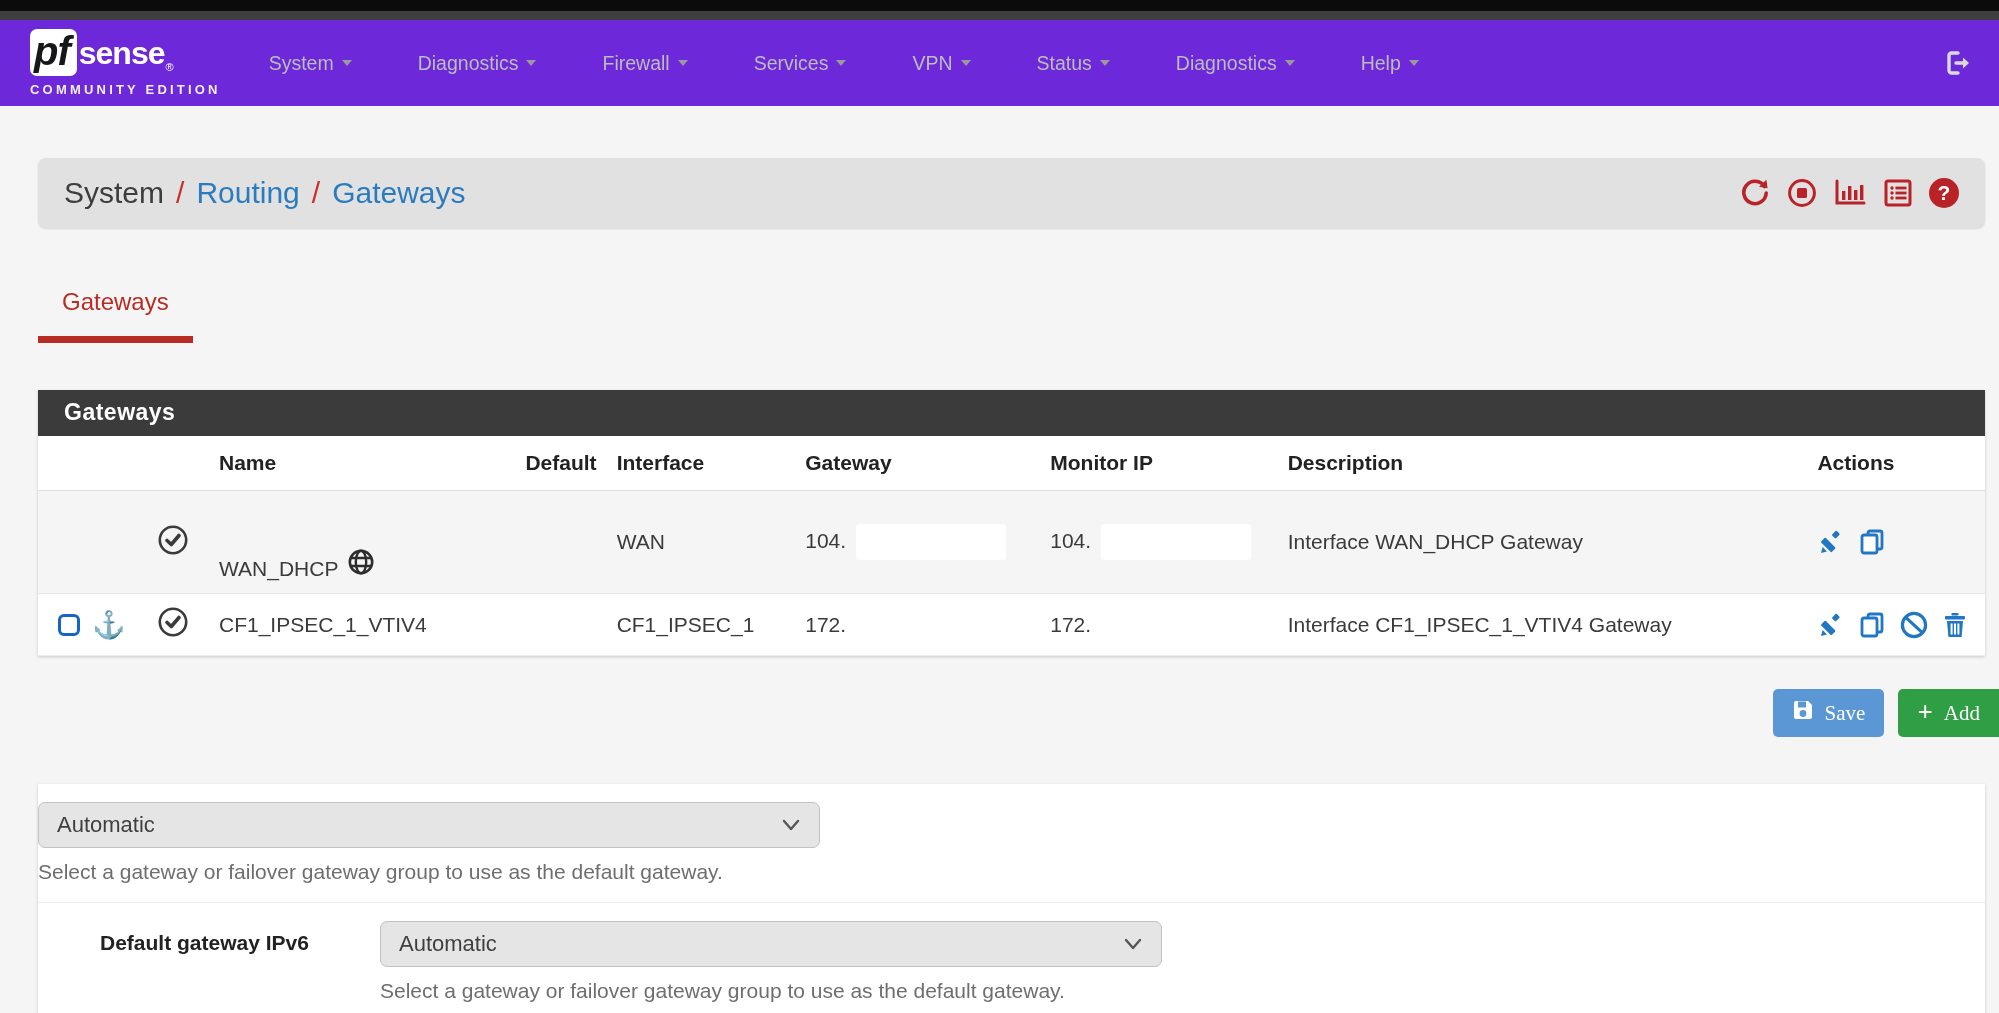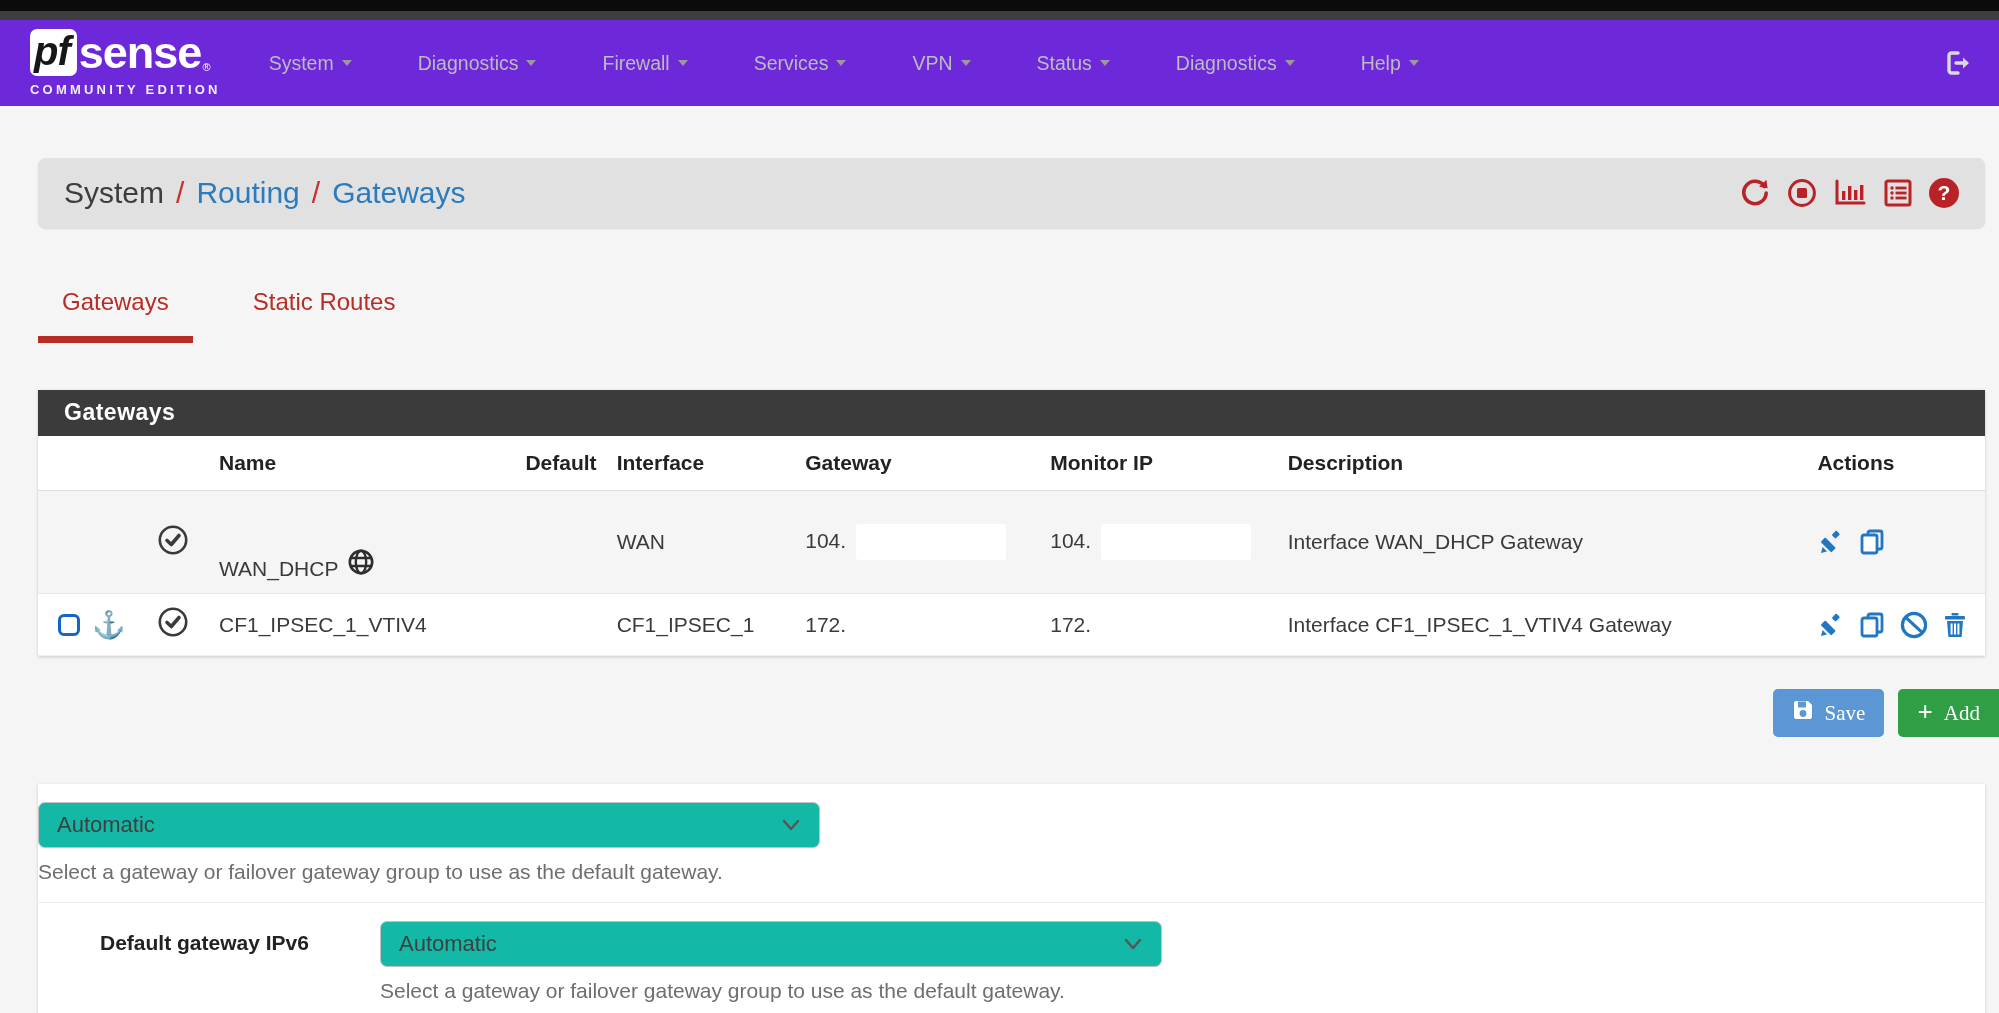--- a/index.html
+++ b/index.html
@@ -19,21 +19,21 @@
     display:flex; align-items:center;
     padding:0 26px 0 30px;
   }
   .logo { display:flex; flex-direction:column; align-items:flex-start; margin-right:48px; }
   .logo-row { display:flex; align-items:center; line-height:1; }
   .logo-pf {
     background:#ffffff; color:#17171a; border-radius:7px;
     font-size:40px; font-weight:800; font-style:italic;
     padding:2px 7px 5px 4px; letter-spacing:-1px;
   }
-  .logo-sense { color:#ffffff; font-size:45px; font-weight:800; letter-spacing:-1px; margin-left:2px; }
+  .logo-sense { color:#ffffff; font-size:32px; font-weight:800; letter-spacing:-1px; margin-left:2px; }
   .logo-reg { color:#ffffff; font-size:11px; align-self:flex-end; margin:0 0 3px 1px; }
   .logo-edition { color:#efefef; font-size:13px; font-weight:700; letter-spacing:3.2px; margin-top:6px; }
   .nav-items { display:flex; list-style:none; gap:66px; align-items:center; }
   .nav-item { color:#bcbcbc; font-size:19.5px; cursor:pointer; display:flex; align-items:center; white-space:nowrap; }
   .caret {
     display:inline-block; width:0; height:0; margin-left:8px;
     border-left:5px solid transparent; border-right:5px solid transparent;
     border-top:6px solid #9a9a9a;
   }
   .nav-right { margin-left:auto; display:flex; align-items:center; }
@@ -110,21 +110,21 @@
   .btn-save { background:#5b97d4; }
   .btn-add  { background:#2f9e44; padding-right:60px; }
   .plus-glyph { font-size:27px; font-weight:700; line-height:0.8; }
 
   
   .form-row { display:flex; padding:18px 0 18px; border-bottom:1px solid #ececec; }
   .form-row:last-child { border-bottom:none; }
   .form-label { width:342px; padding:10px 0 0 62px; font-weight:700; font-size:21px; color:#222; }
   .form-control { flex:1; }
   .select {
-    width:782px; height:46px; background:#14b8a6;
+    width:782px; height:46px; background:#e5e5e5;
     border:1px solid #c2c2c2; border-radius:7px;
     display:flex; align-items:center; justify-content:space-between;
     padding:0 18px; font-size:22px; color:#3f3f3f; cursor:pointer;
   }
   .help-text { margin-top:12px; font-size:21px; color:#6e6e6e; }
 </style>
 </head>
 <body>
 
 <div class="strip1"></div>
@@ -225,21 +225,20 @@
       </svg>
     </span>
     <span class="bc-icon">
       <span class="q-circle">?</span>
     </span>
   </div>
 </div>
 
 <div class="tabs">
   <div class="tab active">Gateways</div>
-  <div class="tab">Static Routes</div>
 </div>
 
 <div class="panel">
   <div class="panel-header">Gateways</div>
   <table>
     <colgroup>
       <col class="c-select">
         <col class="c-status">
         <col class="c-name">
         <col class="c-default">

